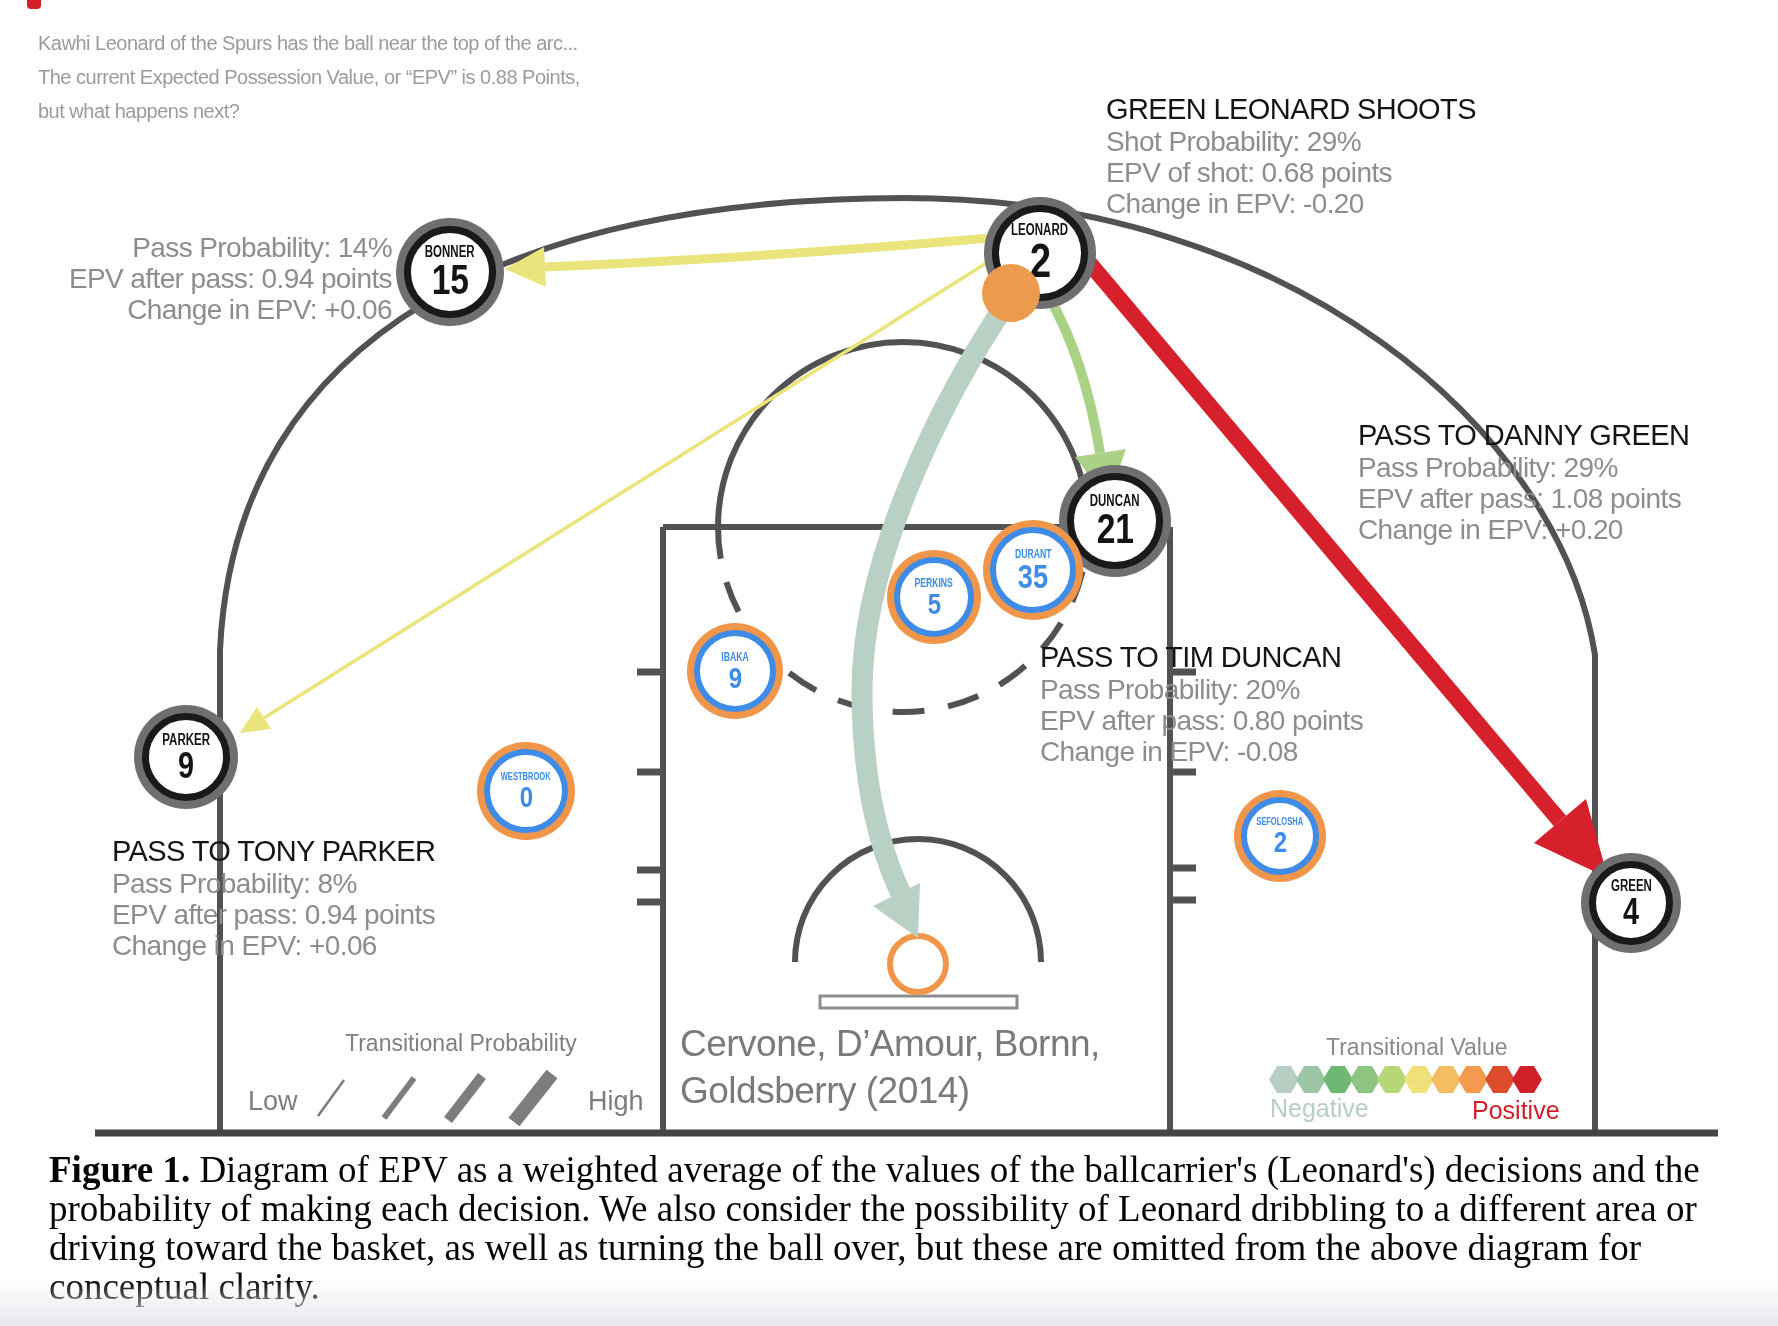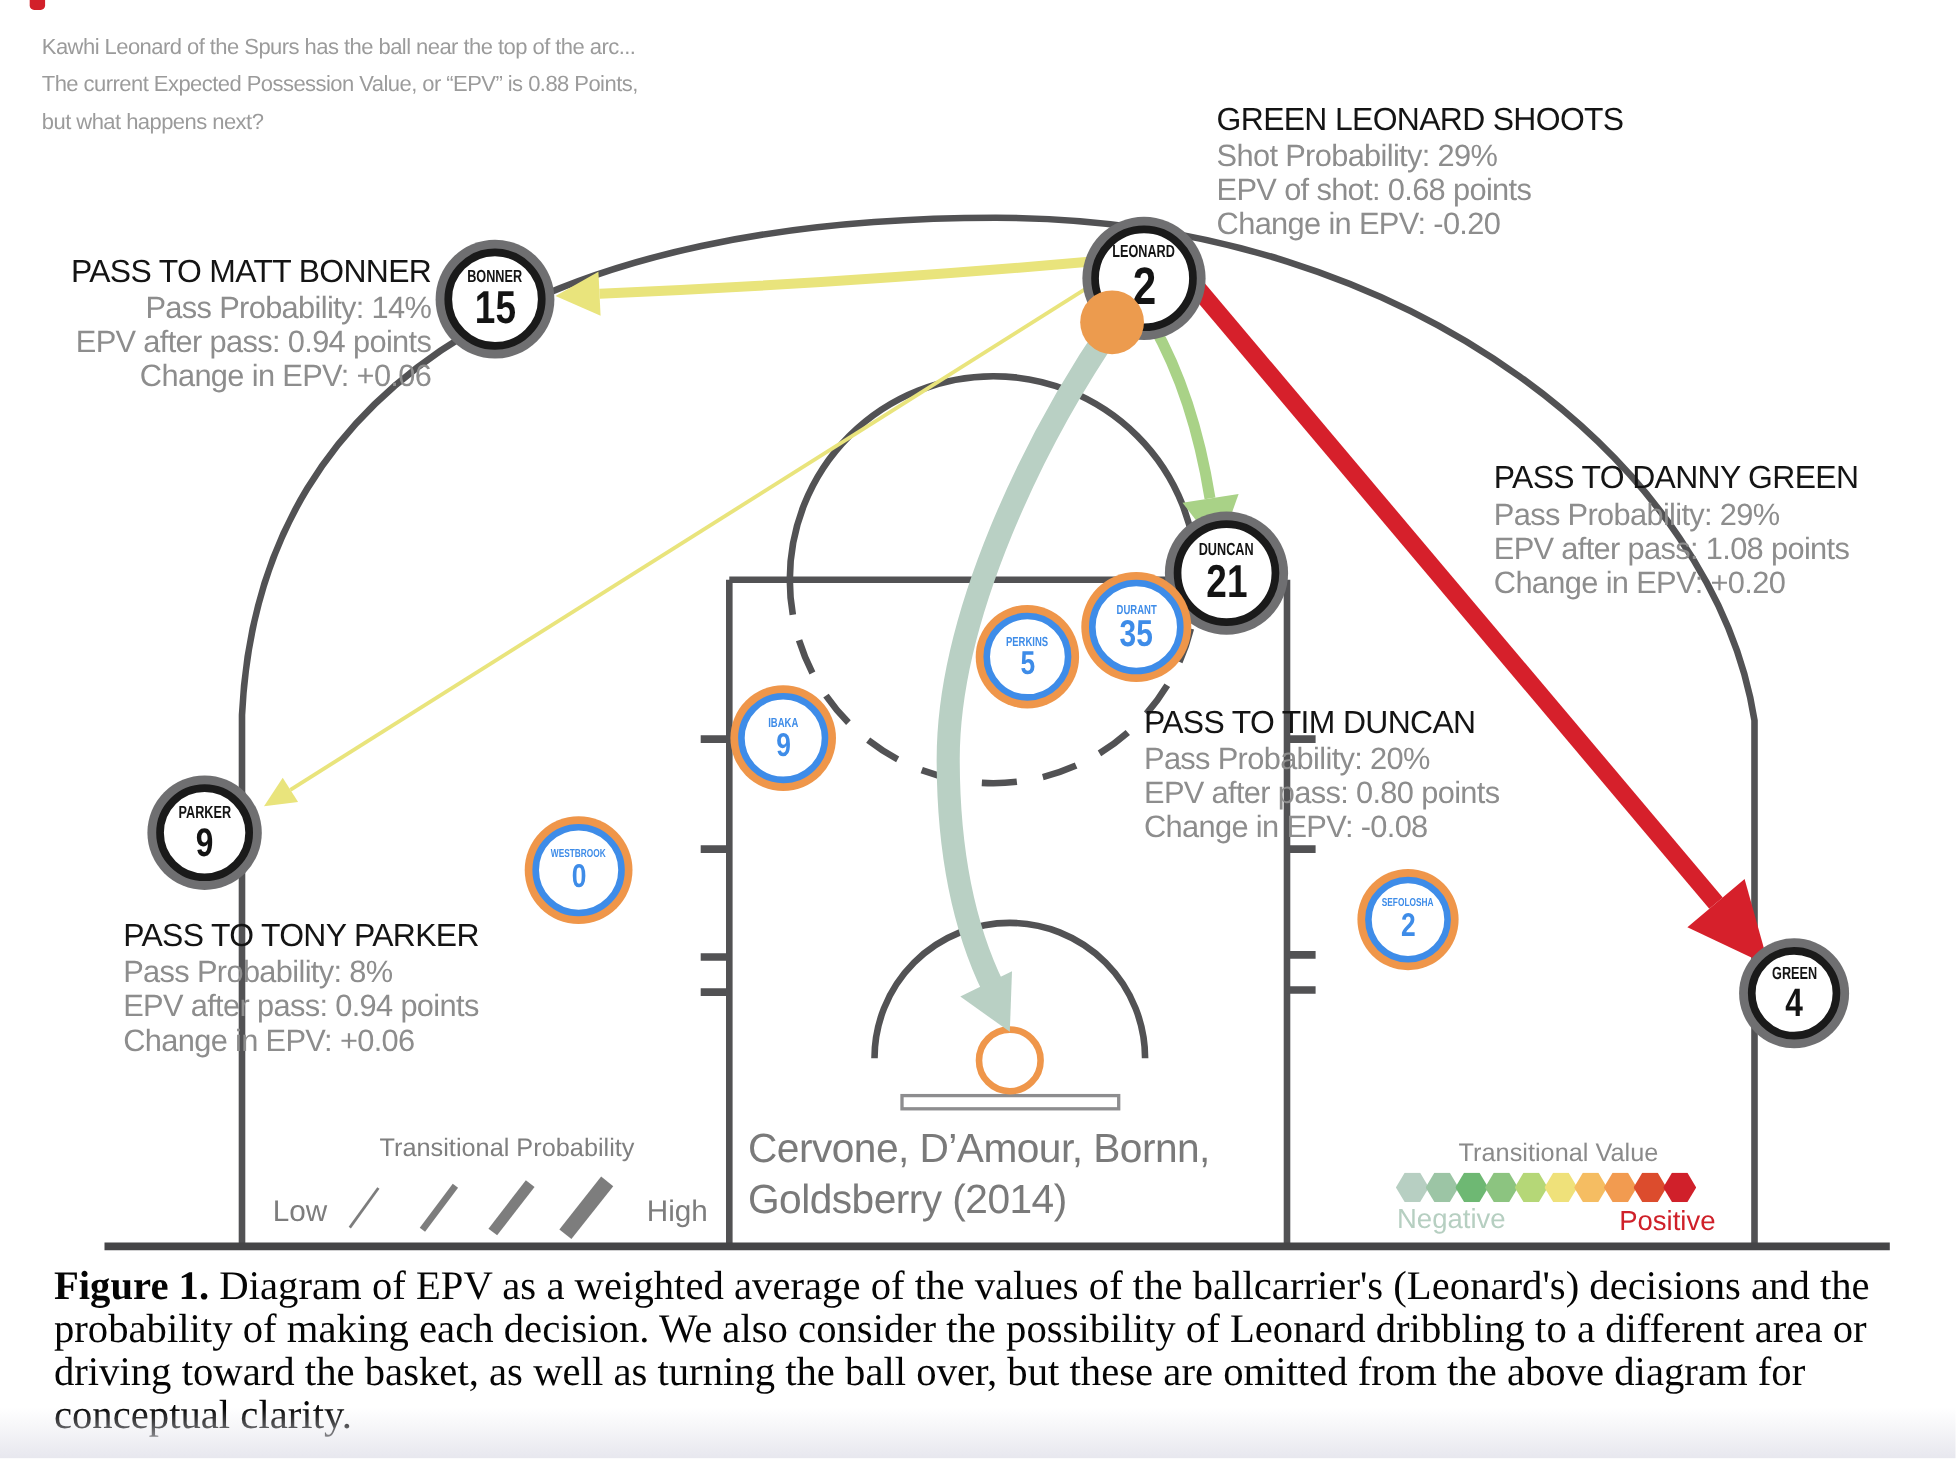--- a/index.html
+++ b/index.html
@@ -102,21 +102,21 @@
     <div class="chip-number n-md">4</div>
   </div>
   <div class="chip thunder" style="left:990px;top:527px;width:74px;height:74px">
     <div class="chip-name">DURANT</div>
     <div class="chip-number">35</div>
   </div>
   <div class="chip thunder" style="left:894px;top:557px;width:68px;height:68px">
     <div class="chip-name">PERKINS</div>
     <div class="chip-number n-sm">5</div>
   </div>
-  <div class="chip thunder" style="left:671px;top:630px;width:70px;height:70px">
+  <div class="chip thunder" style="left:694px;top:630px;width:70px;height:70px">
     <div class="chip-name">IBAKA</div>
     <div class="chip-number n-sm">9</div>
   </div>
   <div class="chip thunder" style="left:484px;top:749px;width:72px;height:72px">
     <div class="chip-name nm-xs">WESTBROOK</div>
     <div class="chip-number n-sm">0</div>
   </div>
   <div class="chip thunder" style="left:1241px;top:797px;width:66px;height:66px">
     <div class="chip-name nm-xs">SEFOLOSHA</div>
     <div class="chip-number n-sm">2</div>
@@ -131,21 +131,20 @@
   </div>
 
   <div class="note" style="left:1106px;top:94px">
     <div class="hd">GREEN LEONARD SHOOTS</div>
     <div>Shot Probability: 29%</div>
     <div>EPV of shot: 0.68 points</div>
     <div>Change in EPV: -0.20</div>
   </div>
 
   <div class="note ta-r" style="left:58px;top:232px;width:334px">
-    <div class="hd">PASS TO MATT BONNER</div>
     <div>Pass Probability: 14%</div>
     <div>EPV after pass: 0.94 points</div>
     <div>Change in EPV: +0.06</div>
   </div>
 
   <div class="note" style="left:1358px;top:420px">
     <div class="hd">PASS TO DANNY GREEN</div>
     <div>Pass Probability: 29%</div>
     <div>EPV after pass: 1.08 points</div>
     <div>Change in EPV: +0.20</div>

